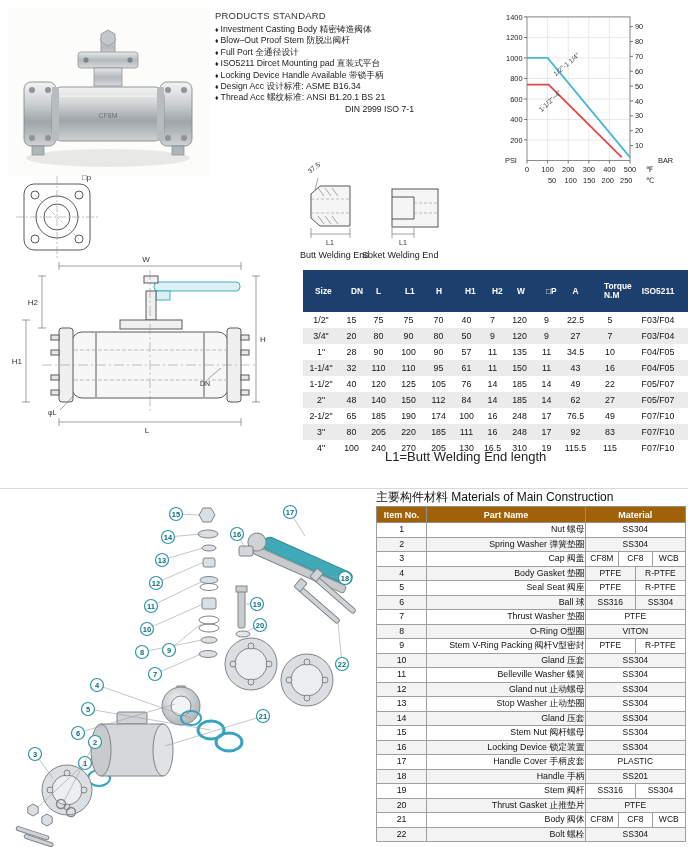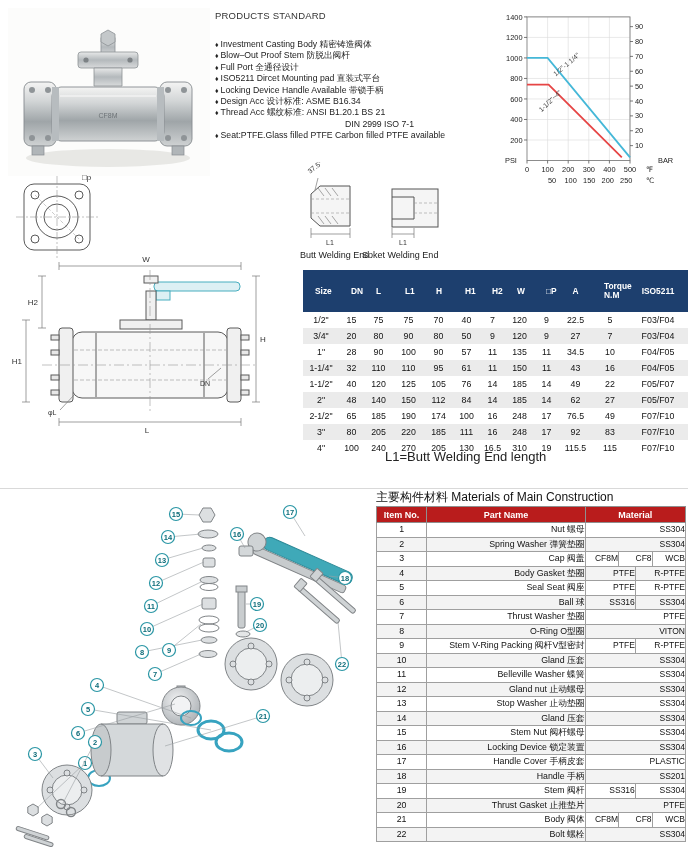--- a/index.html
+++ b/index.html
@@ -1,47 +1,47 @@
 <!DOCTYPE html>
 <html><head>
 <meta charset="utf-8">
 <style>
   *{margin:0;padding:0;box-sizing:border-box}
   html,body{width:688px;height:847px}
   body{position:relative;overflow:hidden;background:#fff;color:#222;
        font-family:"Liberation Sans","DejaVu Sans",sans-serif}
   .abs{position:absolute}
   
-  .std-title{font-size:9.5px;color:#333;letter-spacing:.2px;margin-bottom:18px}
+  .std-title{font-size:9.5px;color:#333;letter-spacing:.2px;margin-bottom:3px}
   .std-item{font-size:8.7px;line-height:11.4px;color:#222;display:flex}
   .std-item .diamond{font-size:7px;line-height:11.4px;margin-right:2px}
   .std-item.cont{padding-left:130px}
   
   .chart-title{font-size:11.5px;line-height:14px;text-align:center;color:#222}
   
   .weld-label{font-size:9px;color:#222}
   
   #dim-table{border-collapse:collapse;table-layout:fixed;width:385px}
   #dim-table th{background:#1d3f6e;color:#fff;font-size:8.4px;font-weight:700;
                 height:22px;line-height:1.08;padding:12px;text-align:center}
   #dim-table td{font-size:8.8px;text-align:center;height:16px;color:#111;padding:0}
   #dim-table tr.alt td{background:#ebebeb}
   .dim-foot{font-size:13px;color:#222}
   
   .mat-title{font-size:12px;color:#111;white-space:nowrap}
   #mat-table{border-collapse:collapse;table-layout:fixed;width:310px;border:1px solid #8f8f8f}
-  #mat-table th{background:#b91c1c;color:#fff;font-size:9px;font-weight:700;height:16px;
+  #mat-table th{background:#a16207;color:#fff;font-size:9px;font-weight:700;height:16px;
                 border:1px solid #8f8f8f;padding:0;text-align:center}
   #mat-table td{border:1px solid #9f9f9f;font-size:8.8px;height:13.5px;line-height:13.5px;color:#111}
   #mat-table tr.alt td{background:#f3f3f3}
   #mat-table td.no{text-align:center}
   #mat-table td.pn{text-align:right;padding-left:4px;white-space:nowrap;overflow:hidden}
   #mat-table td.mat{padding:0}
   .mats{display:flex;height:13.5px;align-items:center}
-  .mats span{flex:1;text-align:right;font-size:8.5px;overflow:hidden}
+  .mats span{flex:1;text-align:center;font-size:8.5px;overflow:hidden}
   .mats span + span{border-left:1px solid #9f9f9f}
   svg text{font-family:"Liberation Sans","DejaVu Sans",sans-serif}
 </style>
 </head>
 <body>
 
 <div class="page">
 
   <div class="abs" style="left:8px;top:8px">
     <svg width="202" height="168" viewBox="0 0 202 168">
@@ -112,24 +112,20 @@
         <div class="std-item">
           <span class="diamond">♦</span>
           <span>Design Acc 设计标准: ASME B16.34</span>
         </div>
         <div class="std-item">
           <span class="diamond">♦</span>
           <span>Thread Acc 螺纹标准: ANSI B1.20.1  BS 21</span>
         </div>
         <div class="std-item cont">
           <span>DIN 2999   ISO 7-1</span>
-        </div>
-        <div class="std-item">
-          <span class="diamond">♦</span>
-          <span>Seat:PTFE.Glass filled PTFE Carbon filled PTFE available</span>
         </div>
       </div>
   </div>
 
   <div class="abs" style="left:500px;top:8px;width:188px">
     <svg width="188" height="178" viewBox="0 0 188 178" id="pt-chart-svg">
         <line x1="47.6" y1="8.900000000000006" x2="47.6" y2="152.5" stroke="#dadada" stroke-width="0.6"></line>
         <line x1="68.2" y1="8.900000000000006" x2="68.2" y2="152.5" stroke="#dadada" stroke-width="0.6"></line>
         <line x1="88.8" y1="8.900000000000006" x2="88.8" y2="152.5" stroke="#dadada" stroke-width="0.6"></line>
         <line x1="109.4" y1="8.900000000000006" x2="109.4" y2="152.5" stroke="#dadada" stroke-width="0.6"></line>

